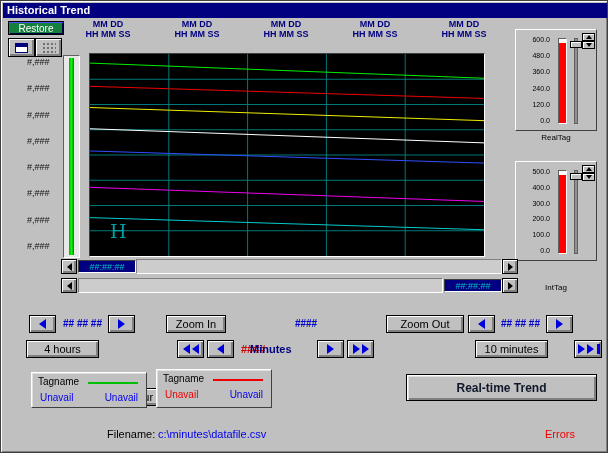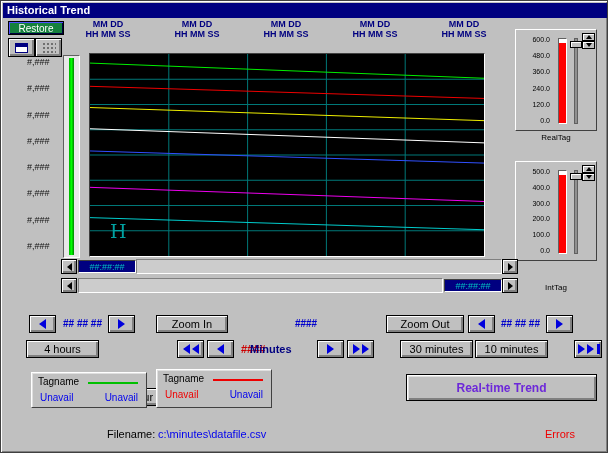--- a/index.html
+++ b/index.html
@@ -56,21 +56,21 @@
   .tri.sl { border:4px solid transparent; border-left:0; border-right:5px solid #000; }
   .tri.sr { border:4px solid transparent; border-right:0; border-left:5px solid #000; }
   .dbl .tri { margin:0 1px; }
   .endbar { display:inline-block; width:3px; height:10px; background:#0000dd; margin-left:2px; }
   .bluetext { color:#0000cc; font-weight:bold; font-size:10px; text-align:center; }
   .legend { position:absolute; width:116px; height:36px; background:#c0c0c0;
             border:1px solid; border-color:#ffffff #404040 #404040 #ffffff; box-shadow:inset 1px 1px 0 #dfdfdf; }
   .legend .ltitle { position:absolute; left:6px; top:3px; font-size:10px; color:#000; }
   .penline { position:absolute; left:56px; right:8px; top:9px; height:2px; }
   .lv { position:absolute; top:19px; font-size:10px; }
-  .rt-btn { font-weight:bold; font-size:12px; color:#6d28d9;
+  .rt-btn { font-weight:bold; font-size:12px; color:#0f172a;
             box-shadow:inset 1px 1px 0 #ffffff, inset 2px 2px 0 #dfdfdf, inset -2px -2px 0 #808080; }
   .plain-label { position:absolute; font-size:11px; color:#000; }
   .minwrap { position:absolute; left:240px; top:342px; width:74px; height:14px; }
   .minwrap span { position:absolute; top:0; font-size:11px; font-weight:bold; }
 </style>
 </head>
 <body>
 
 <div class="window">
 
@@ -221,21 +221,21 @@
   </div>
 
   <button class="btn" style="left:28px;top:314px;width:27px;height:18px;">
       <i class="tri bl"></i>
     </button>
   <div class="abs bluetext" style="left:59px;top:317px;width:45px;">## ## ##</div>
   <button class="btn" style="left:107px;top:314px;width:27px;height:18px;">
       <i class="tri br"></i>
     </button>
 
-  <button class="btn" style="left:155px;top:314px;width:72px;height:18px;">Zoom In</button>
+  <button class="btn" style="left:165px;top:314px;width:60px;height:18px;">Zoom In</button>
   <div class="abs bluetext" style="left:282px;top:317px;width:46px;">####</div>
   <button class="btn" style="left:385px;top:314px;width:78px;height:18px;text-align:right;">Zoom Out</button>
 
   <button class="btn" style="left:467px;top:314px;width:27px;height:18px;">
       <i class="tri bl"></i>
     </button>
   <div class="abs bluetext" style="left:497px;top:317px;width:45px;">## ## ##</div>
   <button class="btn" style="left:545px;top:314px;width:27px;height:18px;">
       <i class="tri br"></i>
     </button>
@@ -255,21 +255,20 @@
     <span style="left:9px;color:#000080;">Minutes</span>
   </div>
 
   <button class="btn" style="left:316px;top:339px;width:27px;height:18px;">
       <i class="tri br"></i>
     </button>
   <button class="btn dbl" style="left:346px;top:339px;width:27px;height:18px;">
       <i class="tri br"></i>
       <i class="tri br"></i>
     </button>
-  <button class="btn" style="left:399px;top:339px;width:73px;height:18px;">30 minutes</button>
   <button class="btn" style="left:474px;top:339px;width:73px;height:18px;">10 minutes</button>
   <button class="btn dbl" style="left:573px;top:339px;width:28px;height:18px;">
       <i class="tri br"></i>
       <i class="tri br"></i>
       <i class="endbar"></i>
     </button>
 
   <div class="legend" style="left:30px;top:371px;">
     <span class="ltitle">Tagname</span>
     <span class="penline" style="background-color: rgb(0, 192, 0);"></span>

